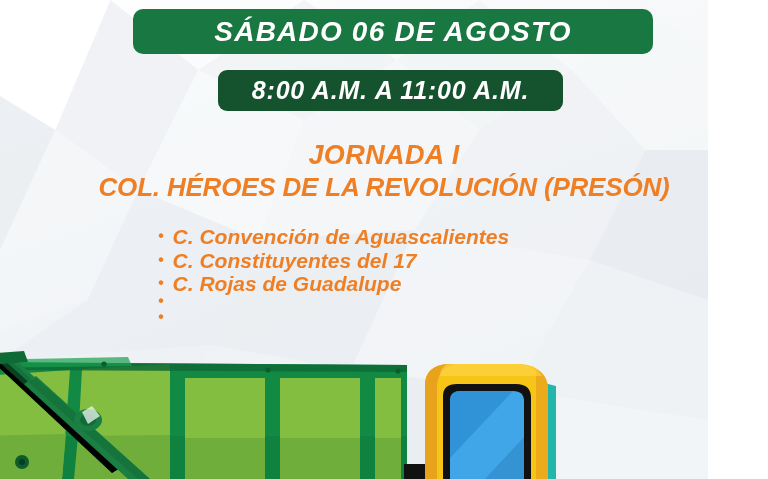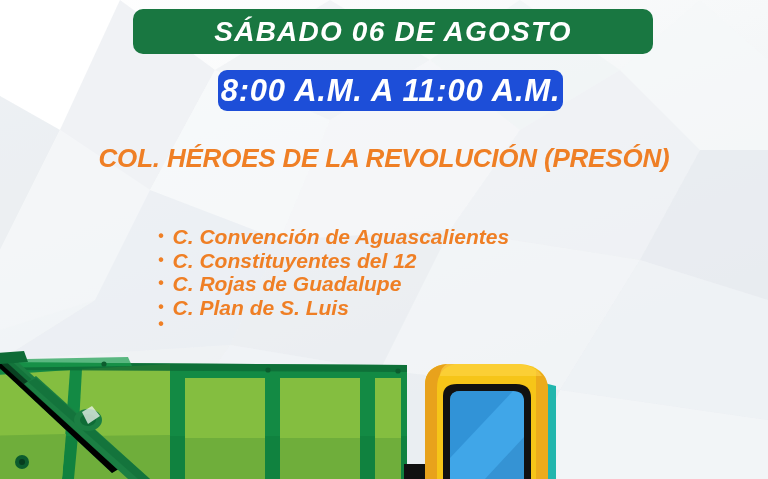--- a/index.html
+++ b/index.html
@@ -2,21 +2,21 @@
 <html><head>
 <meta charset="utf-8">
 <style>
   html, body {
     margin: 0;
     padding: 0;
     background: #ffffff;
   }
   #poster {
     position: relative;
-    width: 768px;
+    width: 708px;
     height: 479px;
     overflow: hidden;
     font-family: "Liberation Sans", sans-serif;
     background: #f2f4f6;
   }
 
   
   .bg-base {
     position: absolute;
     inset: 0;
@@ -47,23 +47,23 @@
     background: #197741;
     border-radius: 10px;
     font-size: 28px;
     letter-spacing: 1.2px;
   }
   .banner-time {
     left: 218px;
     top: 70px;
     width: 345px;
     height: 41px;
-    background: #1d4ed8;
+    background: #14532d;
     border-radius: 9px;
-    font-size: 31px;
+    font-size: 25px;
     letter-spacing: 0.8px;
   }
 
   
   .headings {
     position: absolute;
     left: 0;
     top: 141px;
     width: 768px;
     text-align: center;
@@ -148,39 +148,39 @@
       <polygon points="560,390 768,420 768,479 520,479" fill="#f3f6f8" opacity="0.85"></polygon>
       <polygon points="0,360 230,345 140,479 0,479" fill="#eef1f4" opacity="0.7"></polygon>
     </svg>
   </div>
 
   <div class="banner banner-date">SÁBADO 06 DE AGOSTO</div>
 
   <div class="banner banner-time">8:00 A.M. A 11:00 A.M.</div>
 
   <div class="headings">
+    <div class="jornada">JORNADA I</div>
     <div class="colonia">COL. HÉROES DE LA REVOLUCIÓN (PRESÓN)</div>
   </div>
 
   <ul class="street-list">
     <li>
       <span class="bullet">•</span>
       <span>C. Convención de Aguascalientes</span>
     </li>
     <li>
       <span class="bullet">•</span>
-      <span>C. Constituyentes del 12</span>
+      <span>C. Constituyentes del 17</span>
     </li>
     <li>
       <span class="bullet">•</span>
       <span>C. Rojas de Guadalupe</span>
     </li>
     <li>
       <span class="bullet">•</span>
-      <span>C. Plan de S. Luis</span>
     </li>
     <li>
       <span class="bullet">•</span>
     </li>
   </ul>
 
   <div class="truck">
     <svg viewBox="0 0 768 139" preserveAspectRatio="none" aria-hidden="true">
 
       <g>

